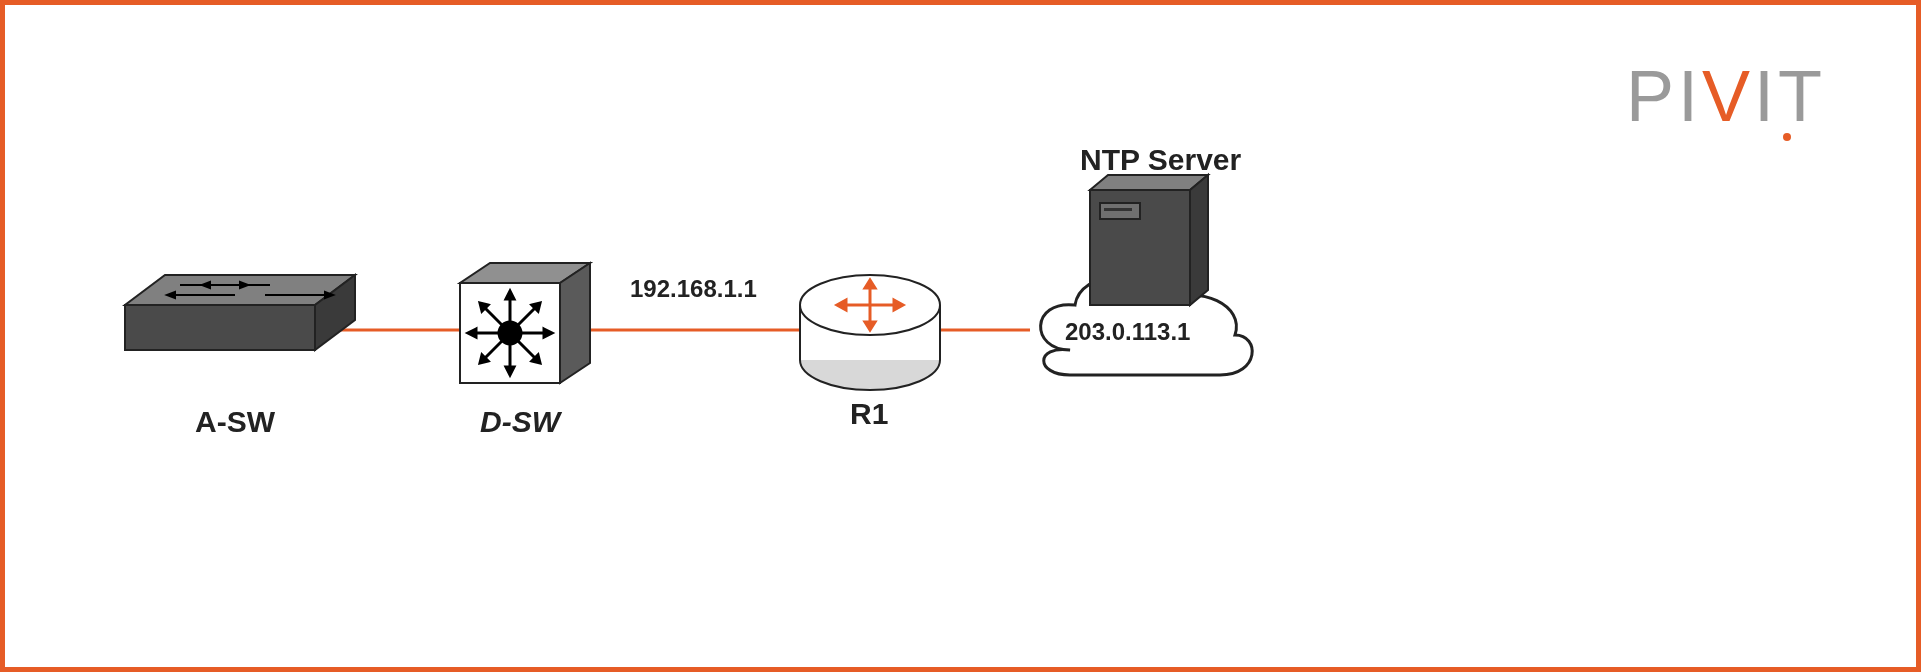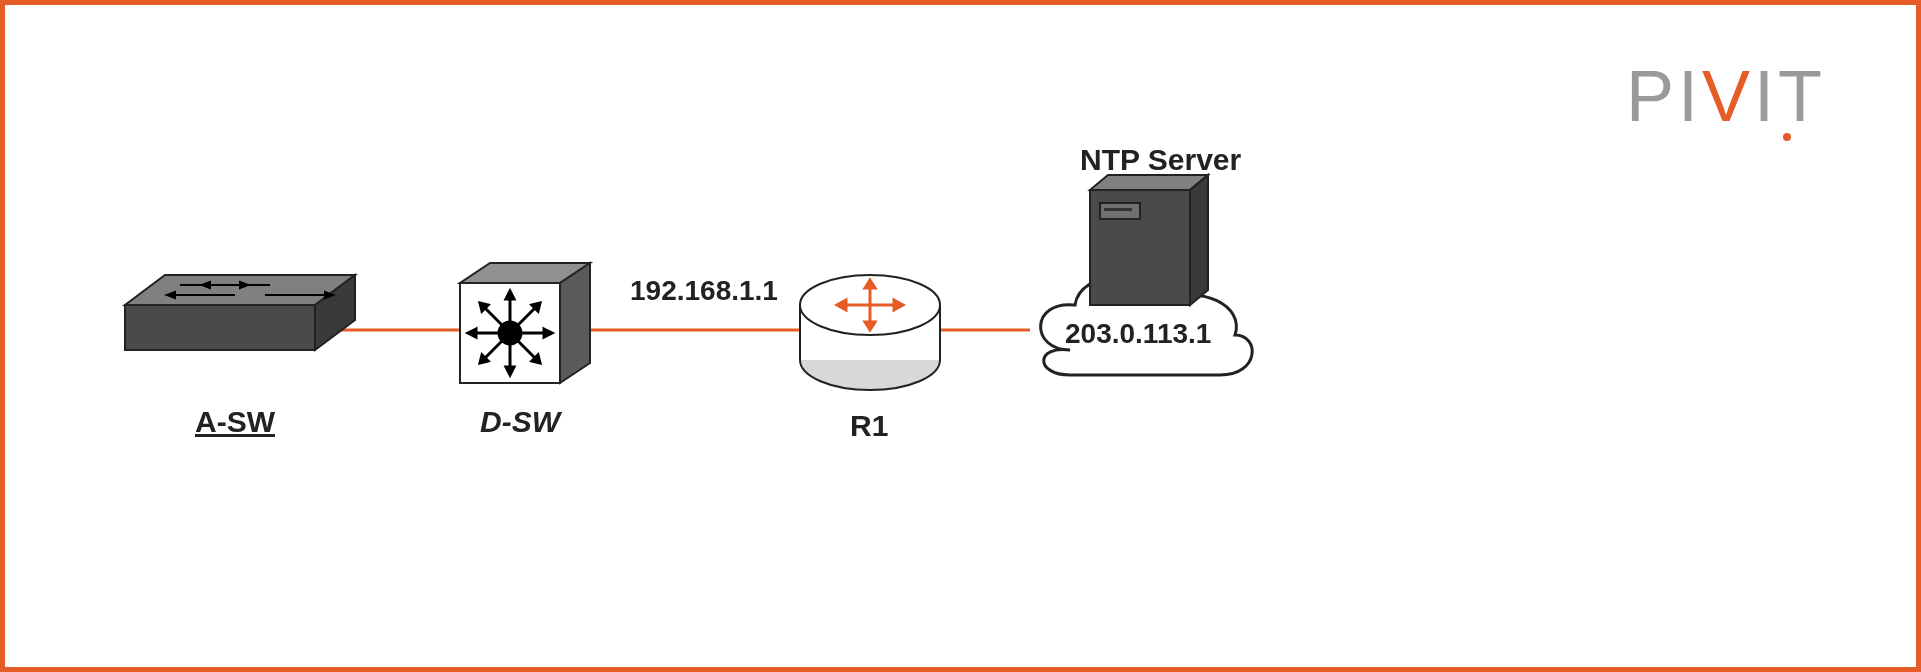--- a/index.html
+++ b/index.html
@@ -46,21 +46,21 @@
   }
   .dlabel {
     position: absolute;
     font-size: 30px;
     font-weight: 700;
     color: #222;
     text-align: left;
   }
   .ip-label {
     position: absolute;
-    font-size: 28px;
+    font-size: 24px;
     font-weight: 700;
     color: #222;
   }
 </style>
 </head>
 <body>
 
 <div class="frame">
 
   <div class="logo">
@@ -153,21 +153,21 @@
     <g transform="translate(1085,170)">
       <polygon points="0,15 100,15 118,0 18,0" fill="#808080" stroke="#222" stroke-width="2"></polygon>
       <polygon points="100,15 118,0 118,115 100,130" fill="#3a3a3a" stroke="#222" stroke-width="2"></polygon>
       <rect x="0" y="15" width="100" height="115" fill="#4a4a4a" stroke="#222" stroke-width="2"></rect>
       <rect x="10" y="28" width="40" height="16" fill="#707070" stroke="#222" stroke-width="2"></rect>
       <rect x="14" y="33" width="28" height="3" fill="#333"></rect>
     </g>
 
   </svg>
 
-  <div class="dlabel" style="left:190px; top:400px;text-decoration:underline;">A-SW</div>
+  <div class="dlabel" style="left:190px; top:400px;">A-SW</div>
   <div class="dlabel" style="left:475px; top:400px;font-style:italic;">D-SW</div>
-  <div class="dlabel" style="left:845px; top:404px;">R1</div>
+  <div class="dlabel" style="left:845px; top:392px;">R1</div>
   <div class="dlabel" style="left:1075px; top:138px;">NTP Server</div>
 
   <div class="ip-label" style="left:625px; top:270px;">192.168.1.1</div>
   <div class="ip-label" style="left:1060px; top:313px;">203.0.113.1</div>
 
 </div>
 
 </body></html>

